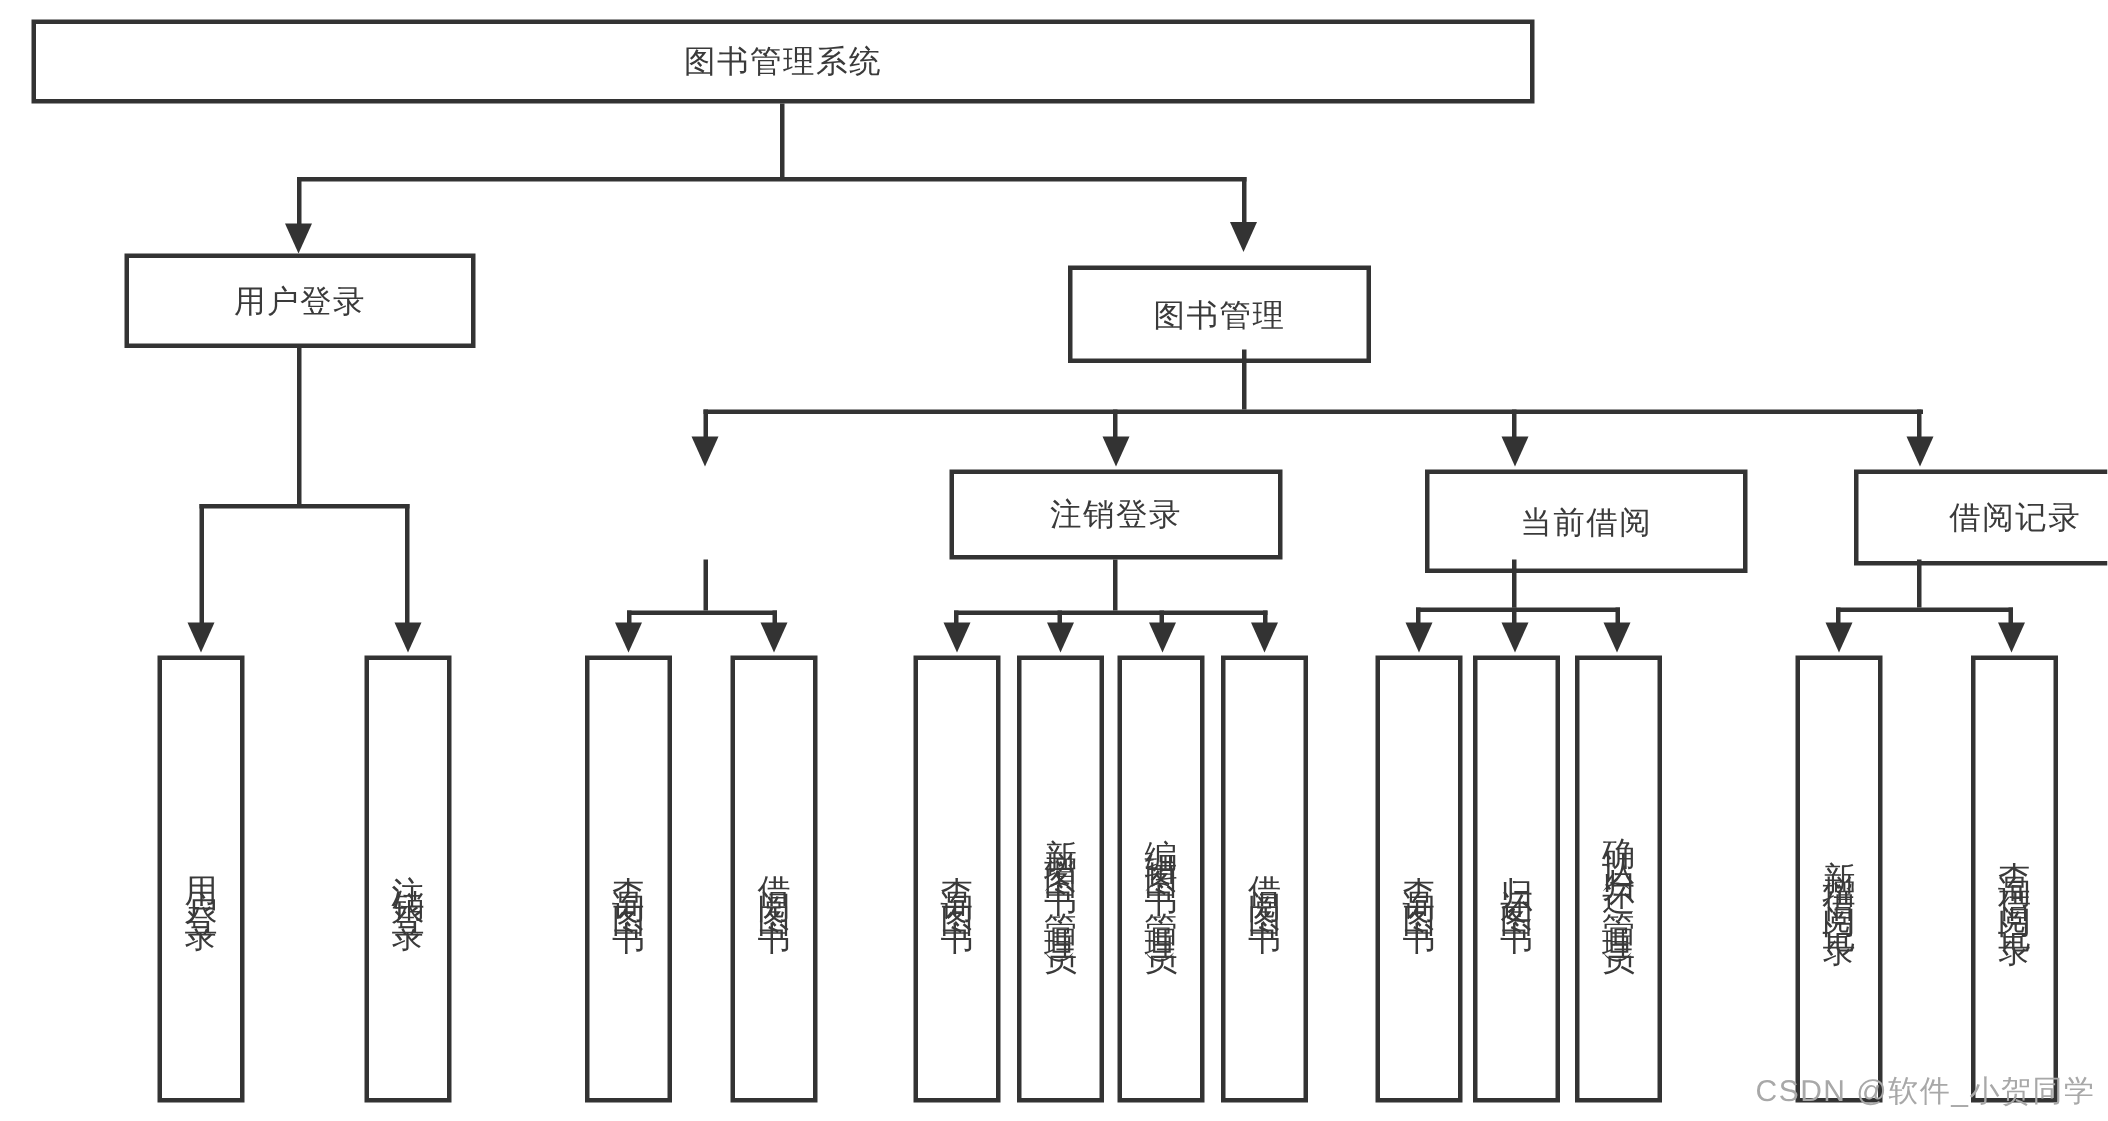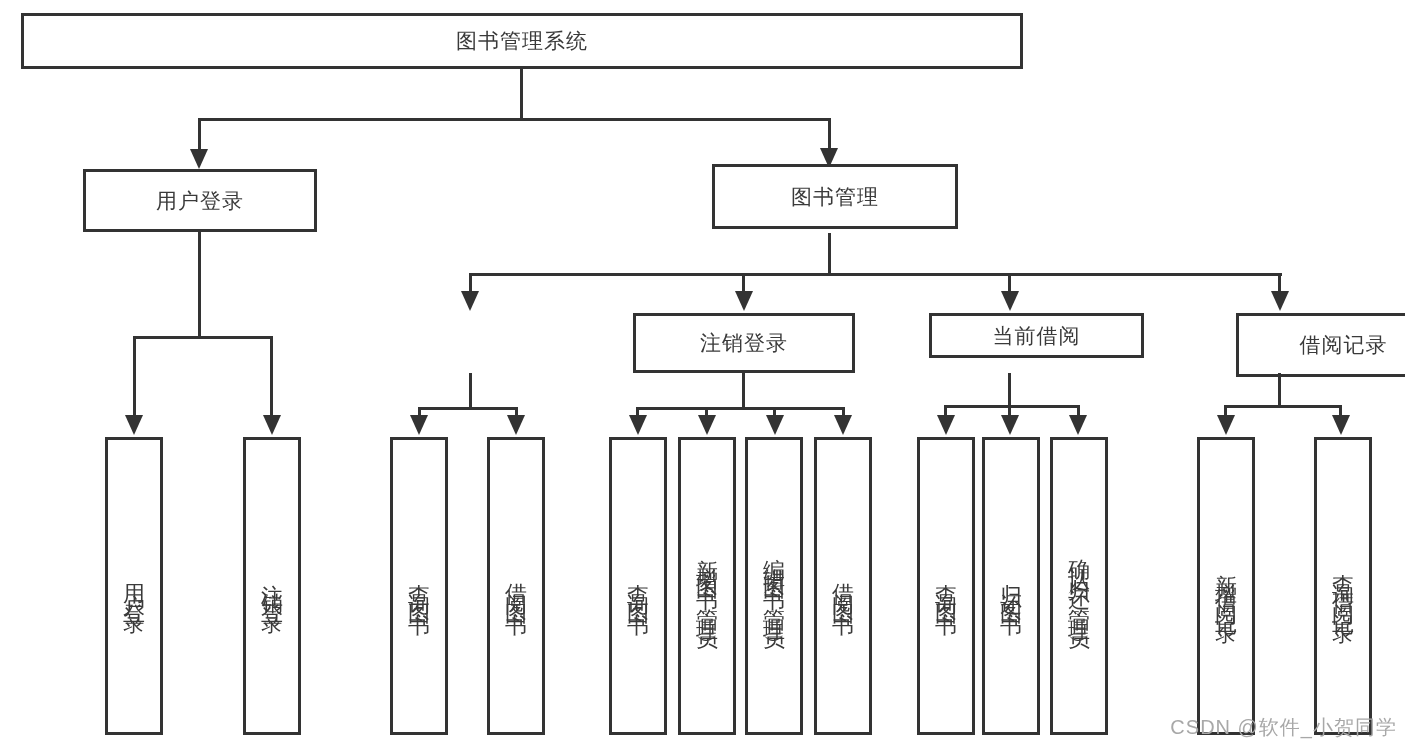--- a/index.html
+++ b/index.html
@@ -58,42 +58,42 @@
   <div class="box" style="left:21px;top:13px;width:1002px;height:56px">图书管理系统</div>
 
   <div class="line" style="left:520px;top:69px;width:3px;height:49px"></div>
   <div class="line" style="left:198px;top:118px;width:633px;height:3px"></div>
   <div class="line" style="left:198px;top:118px;width:3px;height:33px"></div>
   <div class="line" style="left:828px;top:118px;width:3px;height:33px"></div>
   <div class="ah" style="left:190px;top:149px"></div>
   <div class="ah" style="left:820px;top:148px"></div>
 
   <div class="box" style="left:83px;top:169px;width:234px;height:63px">用户登录</div>
-  <div class="box" style="left:712px;top:164px;width:246px;height:65px">图书管理</div>
+  <div class="box" style="left:712px;top:177px;width:202px;height:65px">图书管理</div>
 
   <div class="line" style="left:198px;top:232px;width:3px;height:104px"></div>
   <div class="line" style="left:133px;top:336px;width:140px;height:3px"></div>
   <div class="line" style="left:133px;top:336px;width:3px;height:81px"></div>
   <div class="line" style="left:270px;top:336px;width:3px;height:81px"></div>
   <div class="ah" style="left:125px;top:415px"></div>
   <div class="ah" style="left:263px;top:415px"></div>
 
   <div class="line" style="left:828px;top:233px;width:3px;height:40px"></div>
   <div class="line" style="left:469px;top:273px;width:813px;height:3px"></div>
   <div class="line" style="left:469px;top:273px;width:3px;height:20px"></div>
   <div class="line" style="left:742px;top:273px;width:3px;height:20px"></div>
   <div class="line" style="left:1008px;top:273px;width:3px;height:20px"></div>
   <div class="line" style="left:1278px;top:273px;width:3px;height:20px"></div>
   <div class="ah" style="left:461px;top:291px"></div>
   <div class="ah" style="left:735px;top:291px"></div>
   <div class="ah" style="left:1001px;top:291px"></div>
   <div class="ah" style="left:1271px;top:291px"></div>
 
   <div class="box" style="left:633px;top:313px;width:222px;height:60px">注销登录</div>
-  <div class="box" style="left:929px;top:313px;width:215px;height:45px">当前借阅</div>
+  <div class="box" style="left:950px;top:313px;width:215px;height:69px">当前借阅</div>
   <div class="box" style="left:1236px;top:313px;width:215px;height:64px">借阅记录</div>
 
   <div class="line" style="left:469px;top:373px;width:3px;height:34px"></div>
   <div class="line" style="left:418px;top:407px;width:100px;height:3px"></div>
   <div class="line" style="left:418px;top:407px;width:3px;height:10px"></div>
   <div class="line" style="left:515px;top:407px;width:3px;height:10px"></div>
   <div class="ah" style="left:410px;top:415px"></div>
   <div class="ah" style="left:507px;top:415px"></div>
 
   <div class="line" style="left:742px;top:373px;width:3px;height:34px"></div>

